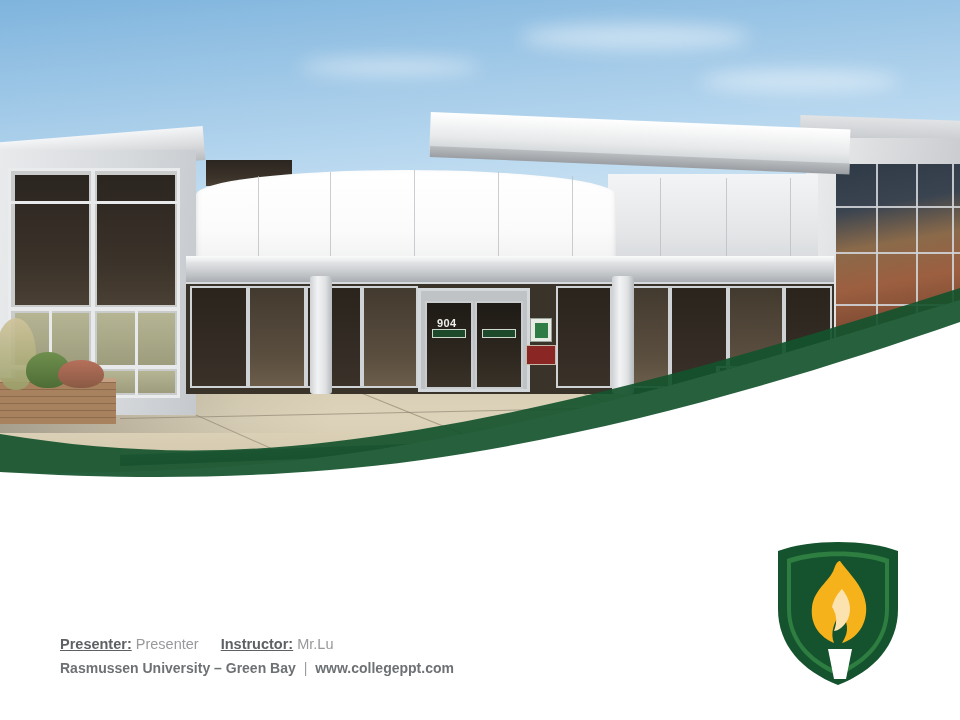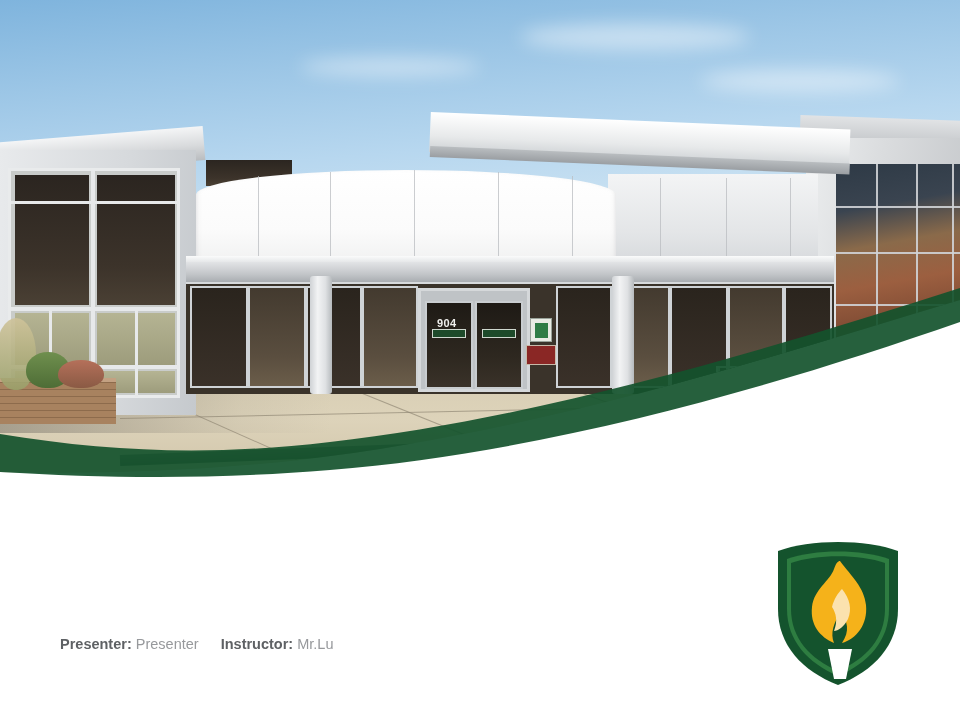--- a/index.html
+++ b/index.html
@@ -321,20 +321,21 @@
     font-size: 14px;
     font-weight: 700;
     color: #6e7174;
     line-height: 1.2;
     white-space: nowrap;
     font-family: "Liberation Sans", sans-serif;
   }
   .lbl {
     font-weight: 700;
     color: #5e6164;
+    text-decoration: underline;
   }
   .val {
     font-weight: 400;
     color: #97999c;
   }
   .gap { display: inline-block; width: 14px; }
   .sep { color: #9a9d9f; font-weight: 400; padding: 0 4px; }
 
   
   .logo {
@@ -459,20 +460,25 @@
 
 
   <div class="meta-line-1">
     <span class="lbl">Presenter:</span>
     <span class="val">Presenter</span>
     <span class="gap"></span>
     <span class="lbl">Instructor:</span>
     <span class="val">Mr.Lu</span>
   </div>
 
+  <div class="meta-line-2">
+    <span>Rasmussen University – Green Bay</span>
+    <span class="sep">|</span>
+    <span>www.collegeppt.com</span>
+  </div>
 
   <svg class="logo" viewBox="0 0 132 156" xmlns="http://www.w3.org/2000/svg">
 
     <path d="M6,18 C38,6 94,6 126,18 L126,76 C126,112 102,138 66,152 C30,138 6,112 6,76 Z" fill="#14532d"></path>
 
     <path d="M15,26 C42,16 90,16 117,26 L117,76 C117,108 96,130 66,143 C36,130 15,108 15,76 Z" fill="#2e7d41"></path>
 
     <path d="M19,30 C44,21 88,21 113,30 L113,76 C113,105 94,126 66,138 C38,126 19,105 19,76 Z" fill="#14532d"></path>
 
     <path d="M68,28

